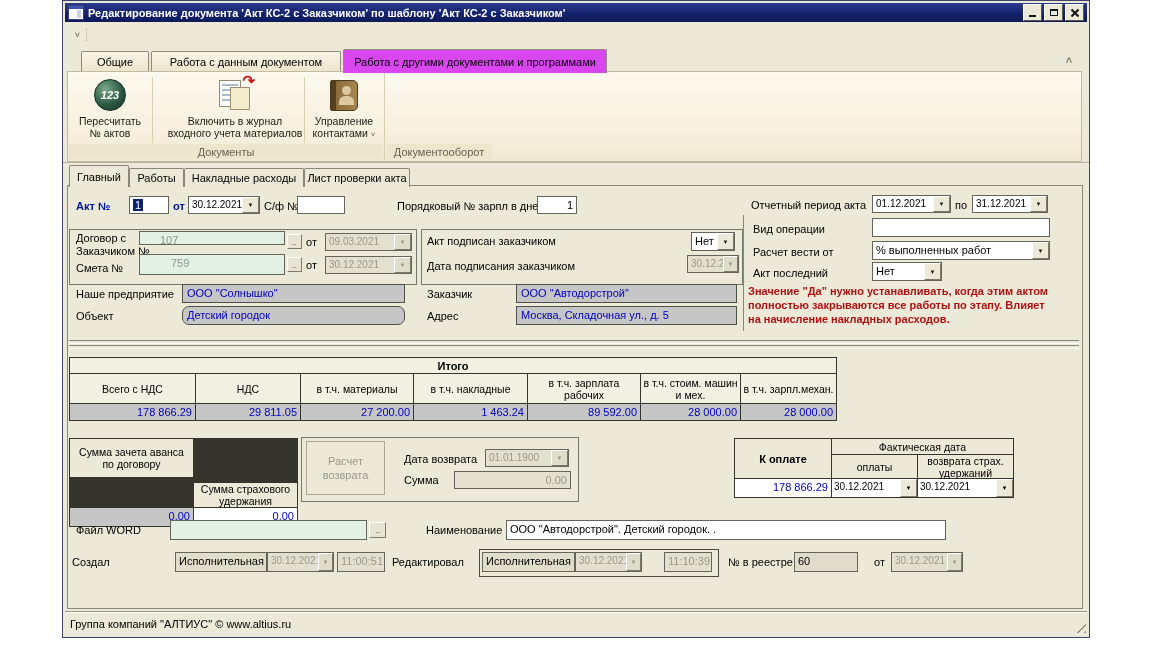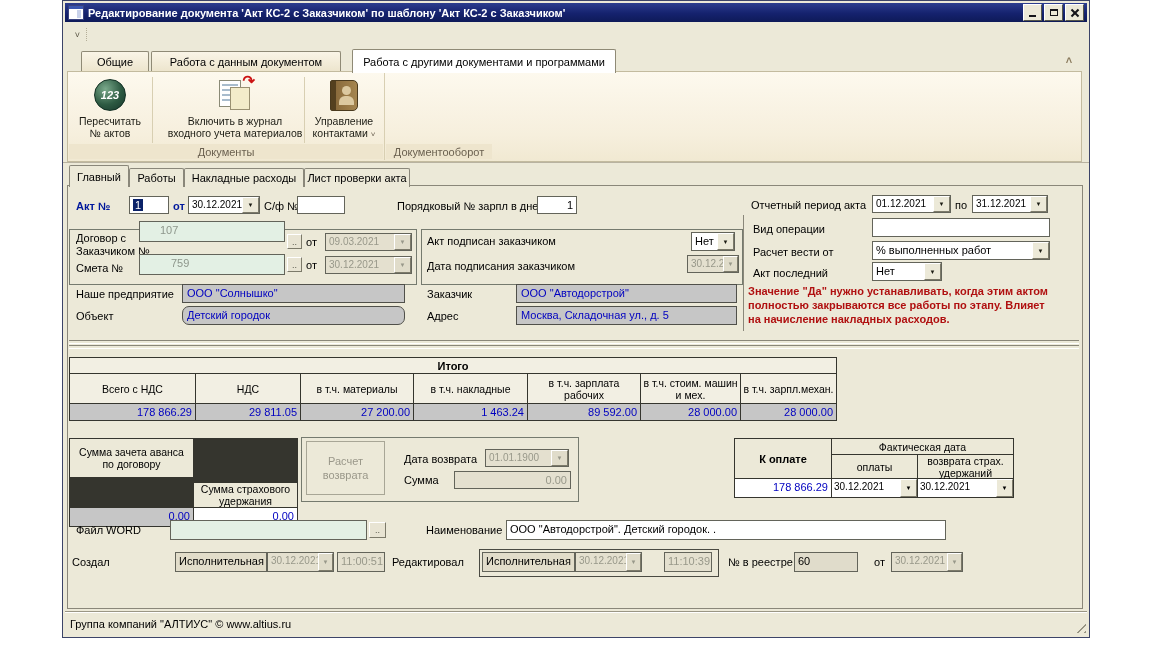--- a/index.html
+++ b/index.html
@@ -17,21 +17,21 @@
   .g-min{width:7px;height:2px;background:#15151a;margin-top:7px;}
   .g-max{width:8px;height:7px;border:1px solid #15151a;border-top-width:2px;box-sizing:border-box;}
   .g-x{position:relative;width:9px;height:9px;}
   .g-x::before,.g-x::after{content:"";position:absolute;left:4px;top:0;width:2px;height:10px;background:#15151a;}
   .g-x::before{transform:rotate(45deg);} .g-x::after{transform:rotate(-45deg);}
   
   .qa-chevron{left:6px;top:27px;width:18px;height:13px;color:#55503f;font-size:9px;display:flex;align-items:center;justify-content:center;border-right:1px dotted #b4ae98;}
   .collapse-chevron{left:998px;top:52px;width:16px;height:14px;color:#8a7a5c;font-size:11px;font-weight:bold;display:flex;align-items:center;justify-content:center;}
   
   .rtab{position:absolute;top:50px;height:20px;background:linear-gradient(180deg,#faf5e7,#ece4cc);border:1px solid #8f8a76;border-bottom:none;border-radius:2px 2px 0 0;display:flex;align-items:center;justify-content:center;z-index:1;}
-  .rtab.active{top:48px;height:23px;background:#ffffff;z-index:3;margin-left:9px;}
+  .rtab.active{top:48px;height:23px;background:#d946ef;z-index:3;}
   
   .ribbon{position:absolute;left:4px;top:70px;width:1013px;height:89px;background:linear-gradient(180deg,#fdf9ee 0%,#f6efdd 70%,#f1e9d2 100%);border:1px solid #c3bb9f;z-index:2;}
   .rgroup{position:absolute;top:1px;bottom:1px;border-right:1px solid #d8cfb2;}
   .rgroup-label{position:absolute;left:1px;right:1px;bottom:1px;height:15px;background:#eee5cd;color:#6b6150;display:flex;align-items:center;justify-content:center;}
   .rbtn{position:absolute;top:2px;height:68px;display:flex;flex-direction:column;align-items:center;font-size:10.5px;line-height:12px;text-align:center;white-space:pre-line;color:#1c1c14;cursor:default;}
   .rbtn .ric{height:40px;display:flex;align-items:center;justify-content:center;}
   .rdiv{position:absolute;top:4px;height:66px;border-left:1px solid #d8cfb2;}
   
   .icon-123{width:30px;height:30px;border-radius:50%;background:radial-gradient(circle at 35% 30%,#7aa98b,#2d5a42 55%,#16352a);border:1px solid #123024;color:#fff;font-weight:bold;font-size:11px;display:flex;align-items:center;justify-content:center;font-style:italic;}
   .icon-journal{position:relative;width:36px;height:32px;}
@@ -198,21 +198,21 @@
   </div>
   <div class="lbl" style="left:690px;top:266px;">Акт последний</div>
   <div class="combo" style="left:809px;top:261px;width:70px;height:19px;">
     <span class="cv" style="font-size:11px;">Нет</span>
     <span class="ca">▼</span>
   </div>
 
   <div class="grp" style="left:6px;top:228px;width:346px;height:54px;"></div>
   <div class="lbl" style="left:13px;top:231px;width:92px;white-space:normal;line-height:13px;">Договор с Заказчиком №</div>
   <div class="lbl" style="left:13px;top:261px;">Смета №</div>
-  <div class="inp green" style="left:76px;top:220px;width:146px;height:21px;padding-left:20px;">107</div>
+  <div class="inp green" style="left:76px;top:230px;width:146px;height:14px;padding-left:20px;">107</div>
   <div class="browse" style="left:224px;top:233px;width:15px;height:15px;">..</div>
   <div class="lbl" style="left:243px;top:235px;">от</div>
   <div class="combo dis" style="left:262px;top:232px;width:87px;height:18px;">
     <span class="cv">09.03.2021</span>
     <span class="ca">▼</span>
   </div>
   <div class="inp green" style="left:76px;top:253px;width:146px;height:21px;padding-left:31px;">759</div>
   <div class="browse" style="left:224px;top:256px;width:15px;height:15px;">..</div>
   <div class="lbl" style="left:243px;top:258px;">от</div>
   <div class="combo dis" style="left:262px;top:255px;width:87px;height:18px;">

